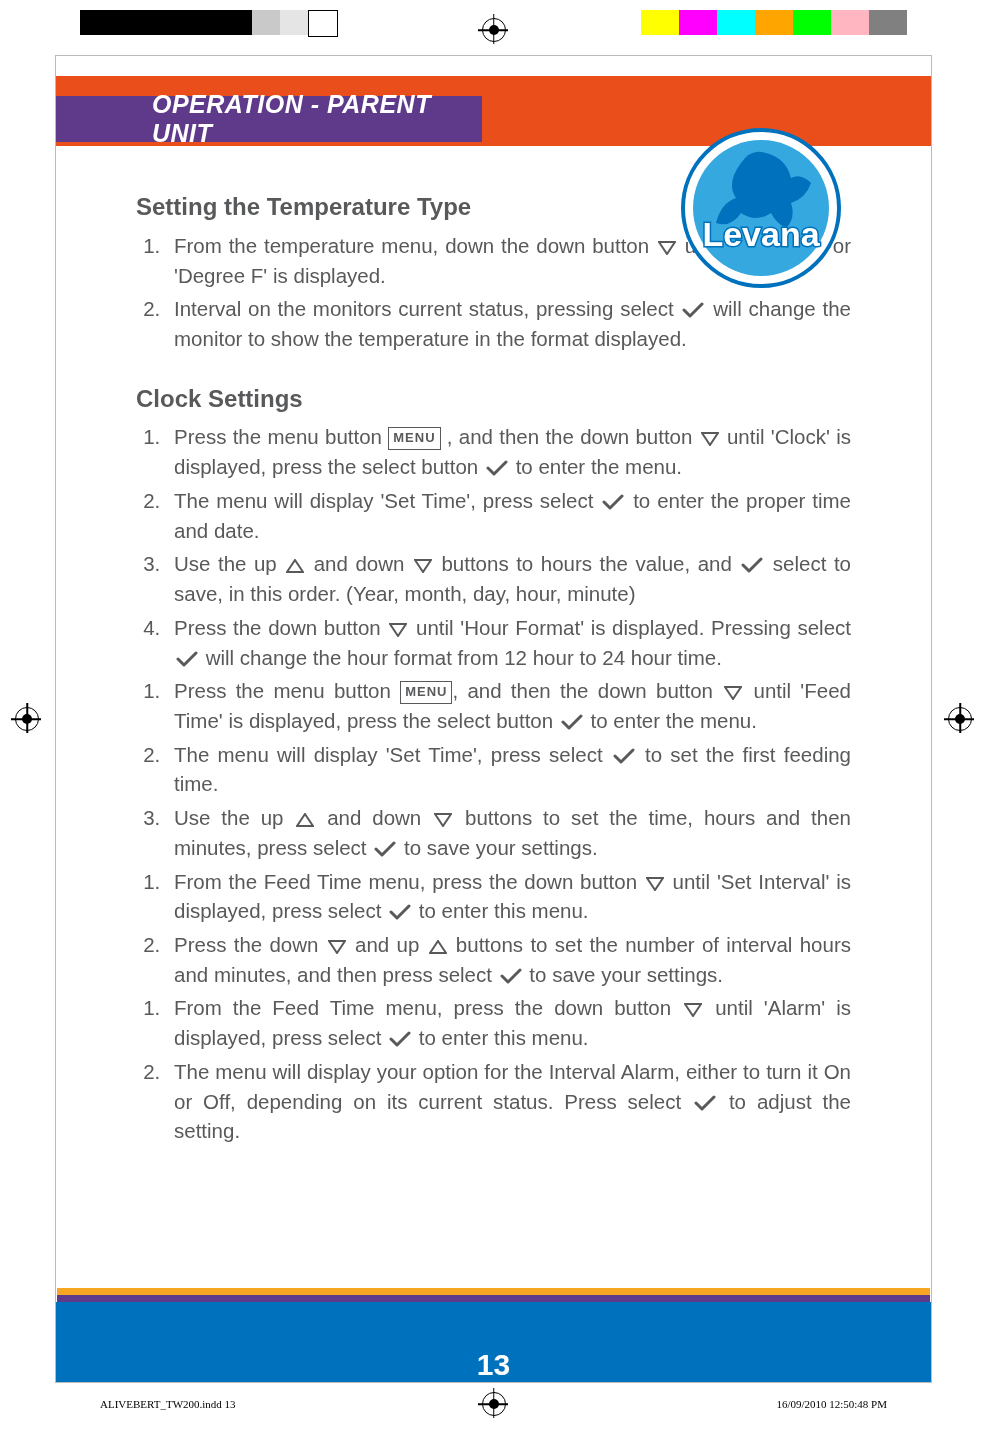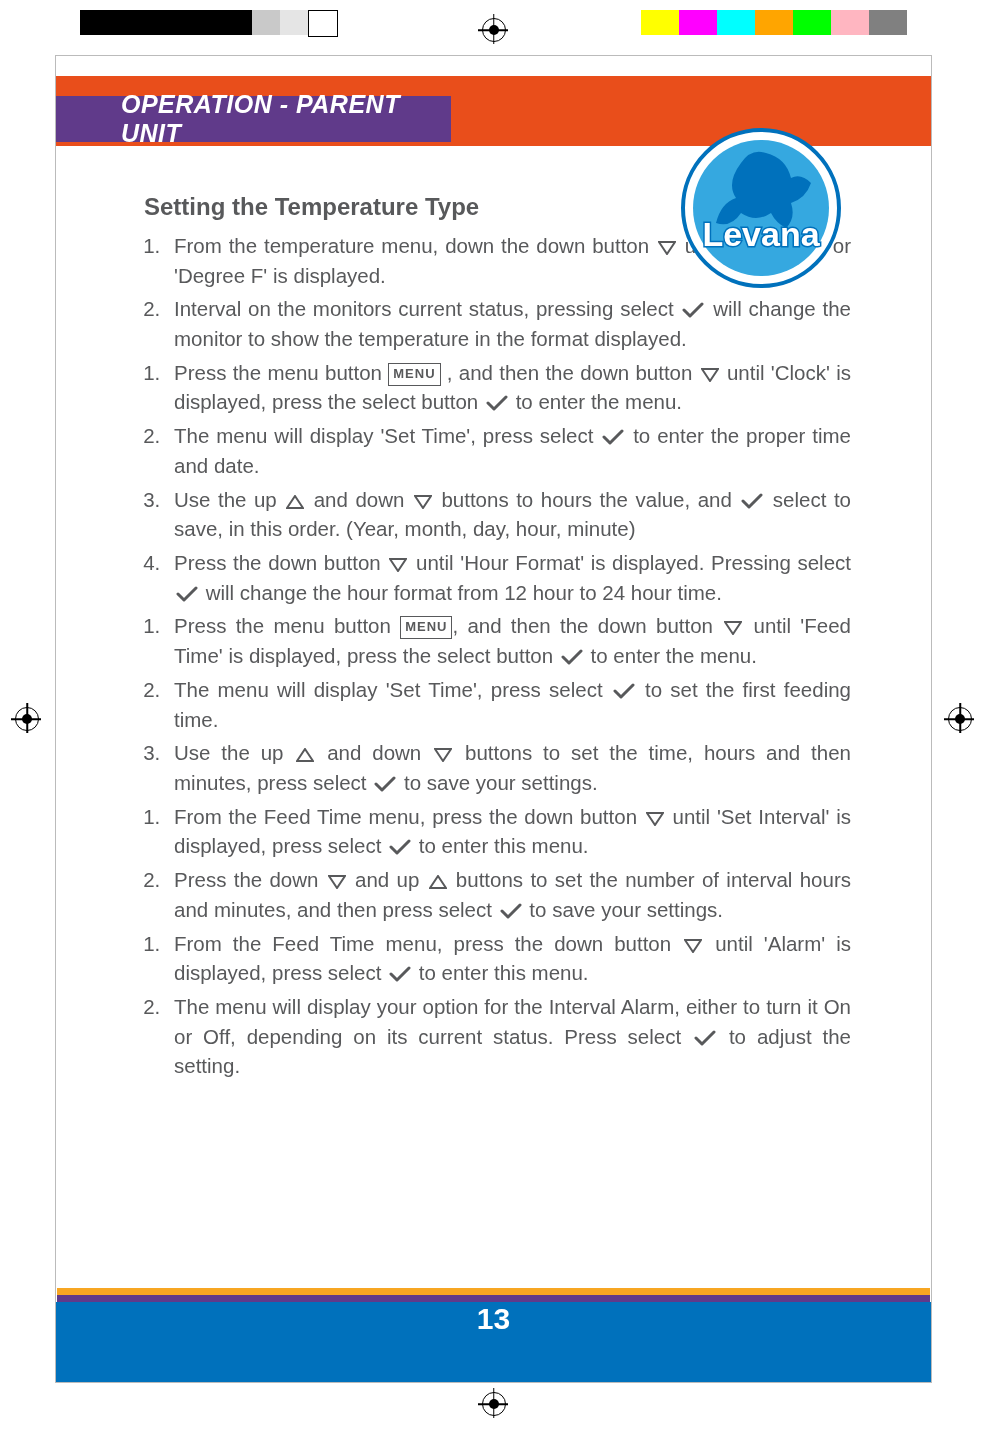--- a/index.html
+++ b/index.html
@@ -69,21 +69,21 @@
   }
   .purple-band {
     background: #603a8a;
     height: 46px;
     position: absolute;
     top: 40px;
     left: 0;
     width: 330px;
     display: flex;
     align-items: center;
-    padding-left: 65px;
+    padding-left: 96px;
     color: #fff;
     font-weight: bold;
     font-size: 25px;
     font-style: italic;
     letter-spacing: 0.5px;
   }
   .logo-wrap {
     position: absolute;
     right: 90px;
     top: 72px;
@@ -92,21 +92,21 @@
     z-index: 5;
   }
   .body-copy {
     padding: 40px 80px 0 80px;
     font-size: 20.5px;
     line-height: 1.45;
   }
   h2.section-title {
     font-size: 24px;
     color: #58595b;
-    margin: 28px 0 6px 8px;
+    margin: 28px 0 6px 0;
     font-weight: bold;
   }
   h2.first { margin-top: 4px; }
   ol {
     margin: 0 0 0 0;
     padding-left: 30px;
   }
   ol li {
     margin-bottom: 4px;
     text-align: justify;
@@ -139,21 +139,21 @@
     background: linear-gradient(#f7a623, #f7a623);
   }
   .footer-bar-row.purple { background: #603a8a; }
   .page-number-band {
     position: absolute;
     bottom: 0;
     left: 0; right: 0;
     height: 80px;
     background: #0071bc;
     display: flex;
-    align-items: flex-start;
+    align-items: flex-end;
     justify-content: center;
     color: #fff;
     font-size: 30px;
     font-weight: bold;
   }
   .slug {
     position: absolute;
     bottom: 28px;
     left: 100px;
     right: 100px;
@@ -240,20 +240,21 @@
     <div class="body-copy" id="body">
         <h2 class="section-title first">Setting the  Temperature Type</h2>
         <ol>
           <li><span>From the temperature menu, down the down button </span><svg class="icon" width="18" height="14">
               <polygon points="1,1 17,1 9,13" fill="none" stroke="#58595b" stroke-width="2"></polygon>
             </svg><span> until 'Degree C' or 'Degree F' is displayed.</span></li>
           <li><span>Interval on the monitors current status, pressing select </span><svg class="icon" width="22" height="16">
               <path d="M2 8 L8 14 L20 2" fill="none" stroke="#58595b" stroke-width="3" stroke-linecap="round" stroke-linejoin="round"></path>
             </svg><span> will change the monitor to show the temperature in the format displayed.</span></li>
         </ol>
+        <h2 class="section-title">Clock Settings</h2>
         <ol>
           <li><span>Press the menu button </span><span class="menu-box">MENU</span><span> , and then the down button </span><svg class="icon" width="18" height="14">
               <polygon points="1,1 17,1 9,13" fill="none" stroke="#58595b" stroke-width="2"></polygon>
             </svg><span> until 'Clock' is displayed, press the select button </span><svg class="icon" width="22" height="16">
               <path d="M2 8 L8 14 L20 2" fill="none" stroke="#58595b" stroke-width="3" stroke-linecap="round" stroke-linejoin="round"></path>
             </svg><span> to enter the menu.</span></li>
           <li><span>The menu will display 'Set Time', press select </span><svg class="icon" width="22" height="16">
               <path d="M2 8 L8 14 L20 2" fill="none" stroke="#58595b" stroke-width="3" stroke-linecap="round" stroke-linejoin="round"></path>
             </svg><span> to enter the proper time and date.</span></li>
           <li><span>Use the up </span><svg class="icon" width="18" height="14">
@@ -315,14 +316,18 @@
     <div class="footer-bars">
       <div class="footer-bar-row"></div>
       <div class="footer-bar-row purple"></div>
     </div>
 
     <div class="page-number-band">
       <span>13</span>
     </div>
   </div>
 
+  <div class="slug">
+    <span>ALIVEBERT_TW200.indd   13</span>
+    <span>16/09/2010   12:50:48 PM</span>
+  </div>
 
 </div>
 
 </body></html>

